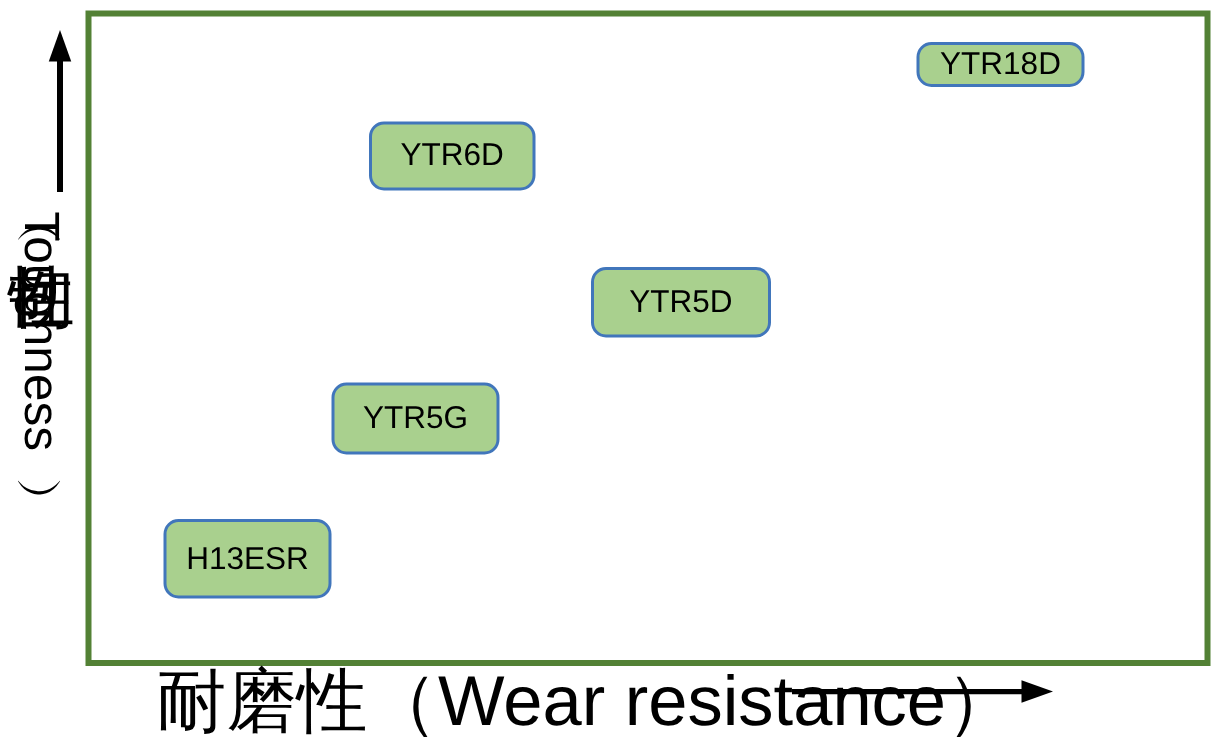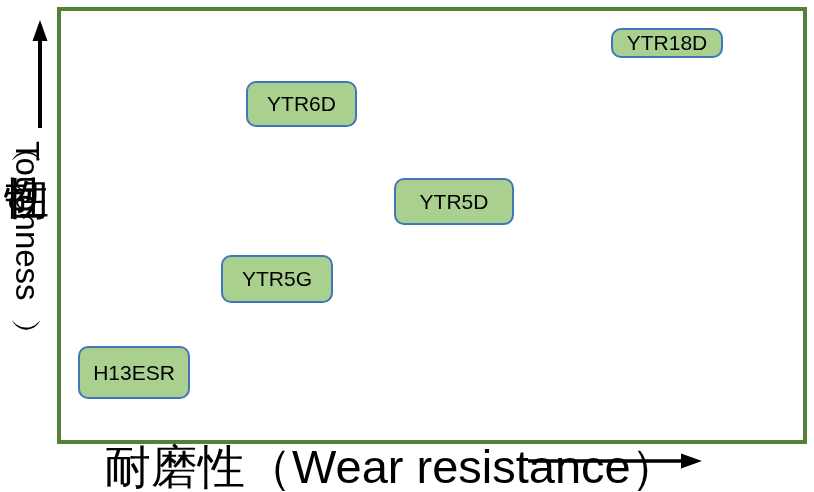--- a/index.html
+++ b/index.html
@@ -84,20 +84,20 @@
     </g>
   </svg>
 
   <div class="y-label">
     <span class="cjk">韧性</span><span class="latin">（Toughness）</span>
   </div>
 
   <div class="x-label">耐磨性（Wear resistance）</div>
 
   <div>
-      <div class="material-box" style="left: 78px; top: 346px; width: 112px; height: 53px;">H13ESR</div>
+      <div class="material-box" style="left: 109px; top: 346px; width: 112px; height: 53px;">H13ESR</div>
       <div class="material-box" style="left: 221px; top: 255px; width: 112px; height: 48px;">YTR5G</div>
       <div class="material-box" style="left: 366px; top: 178px; width: 120px; height: 47px; margin-left: 28px;">YTR5D</div>
       <div class="material-box" style="left: 246px; top: 81px; width: 111px; height: 46px;">YTR6D</div>
       <div class="material-box" style="left: 598px; top: 28px; width: 112px; height: 30px; margin-left: 13px;">YTR18D</div>
     </div>
 
 </div>
 
 </body></html>

